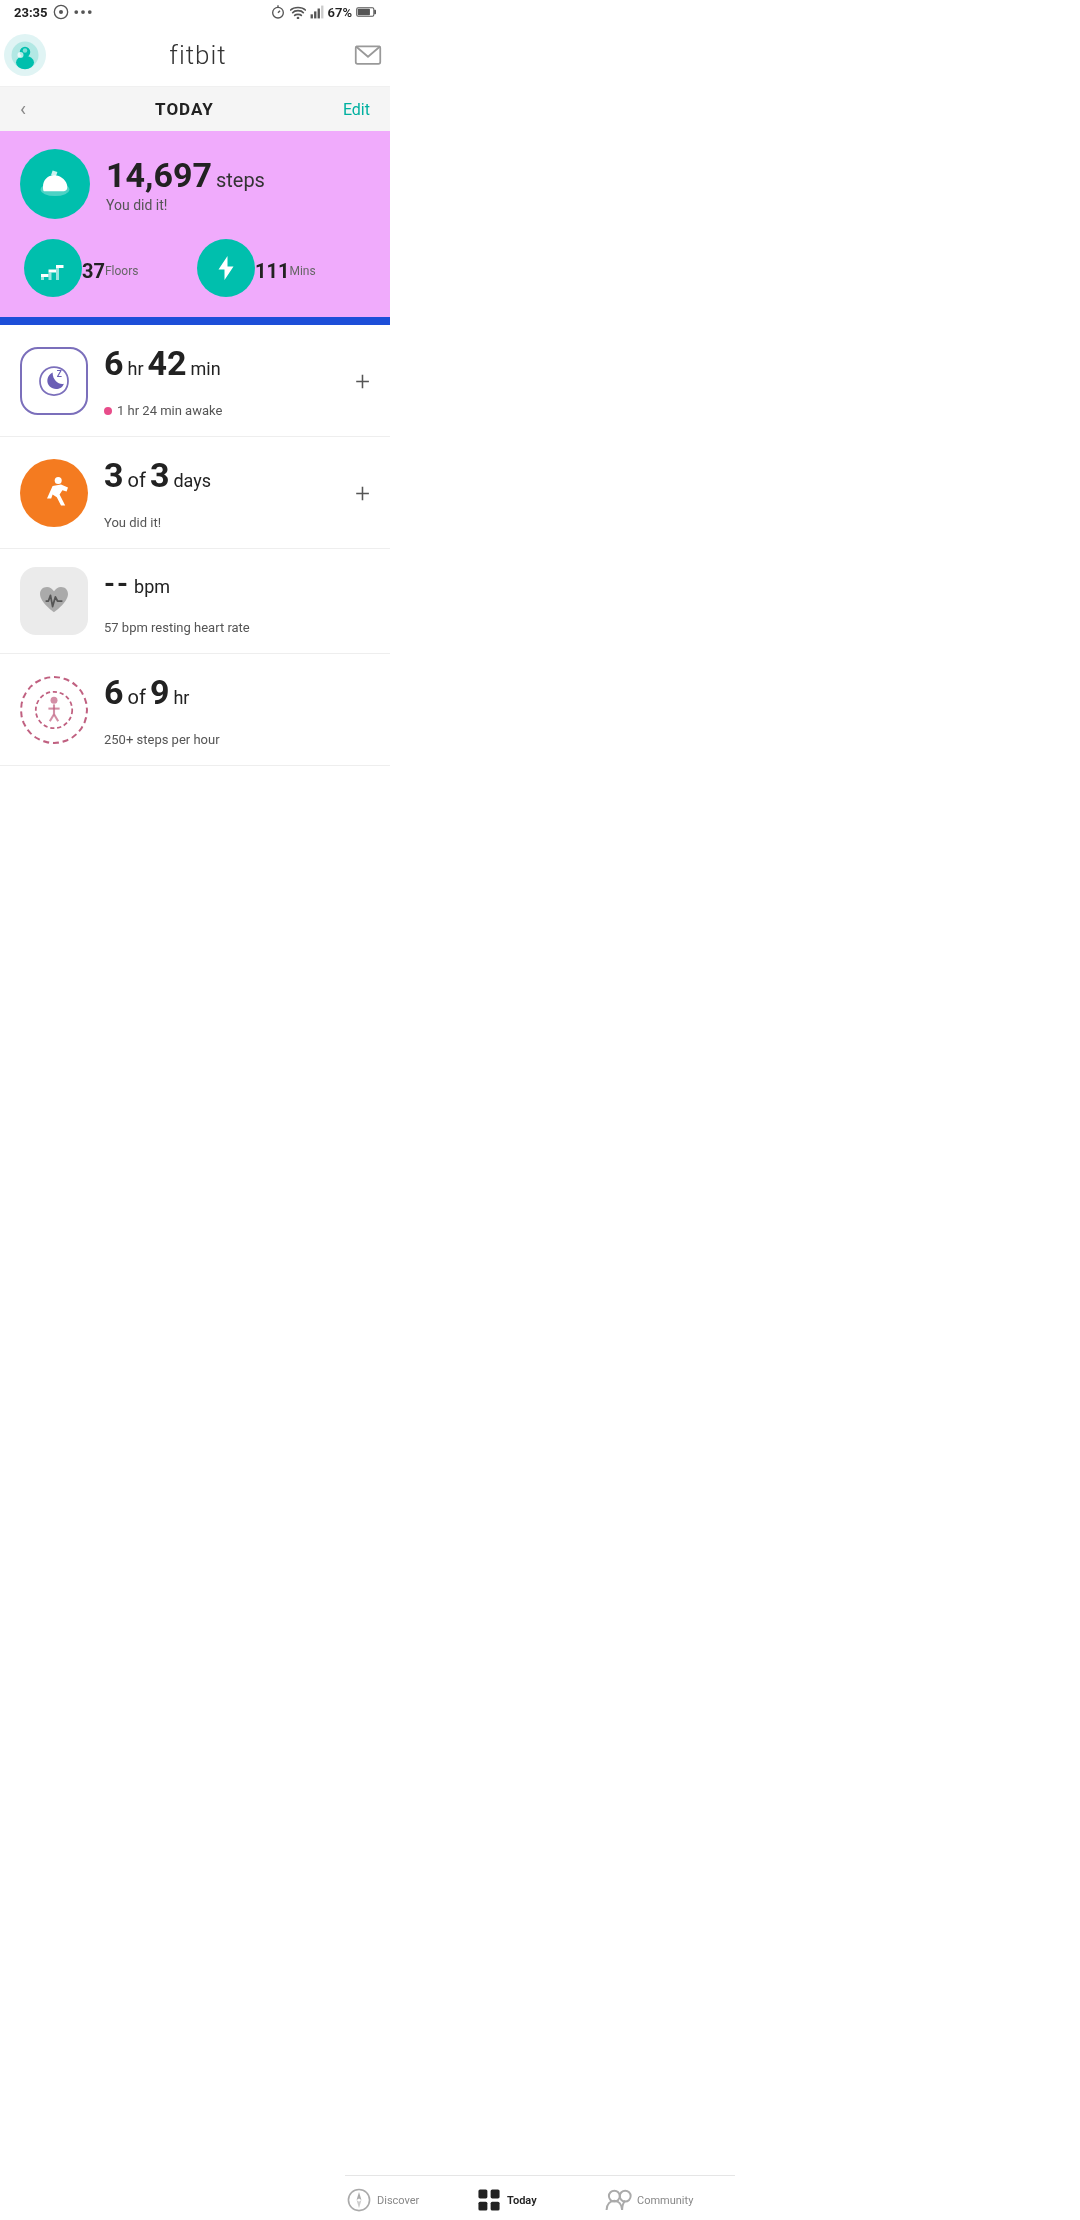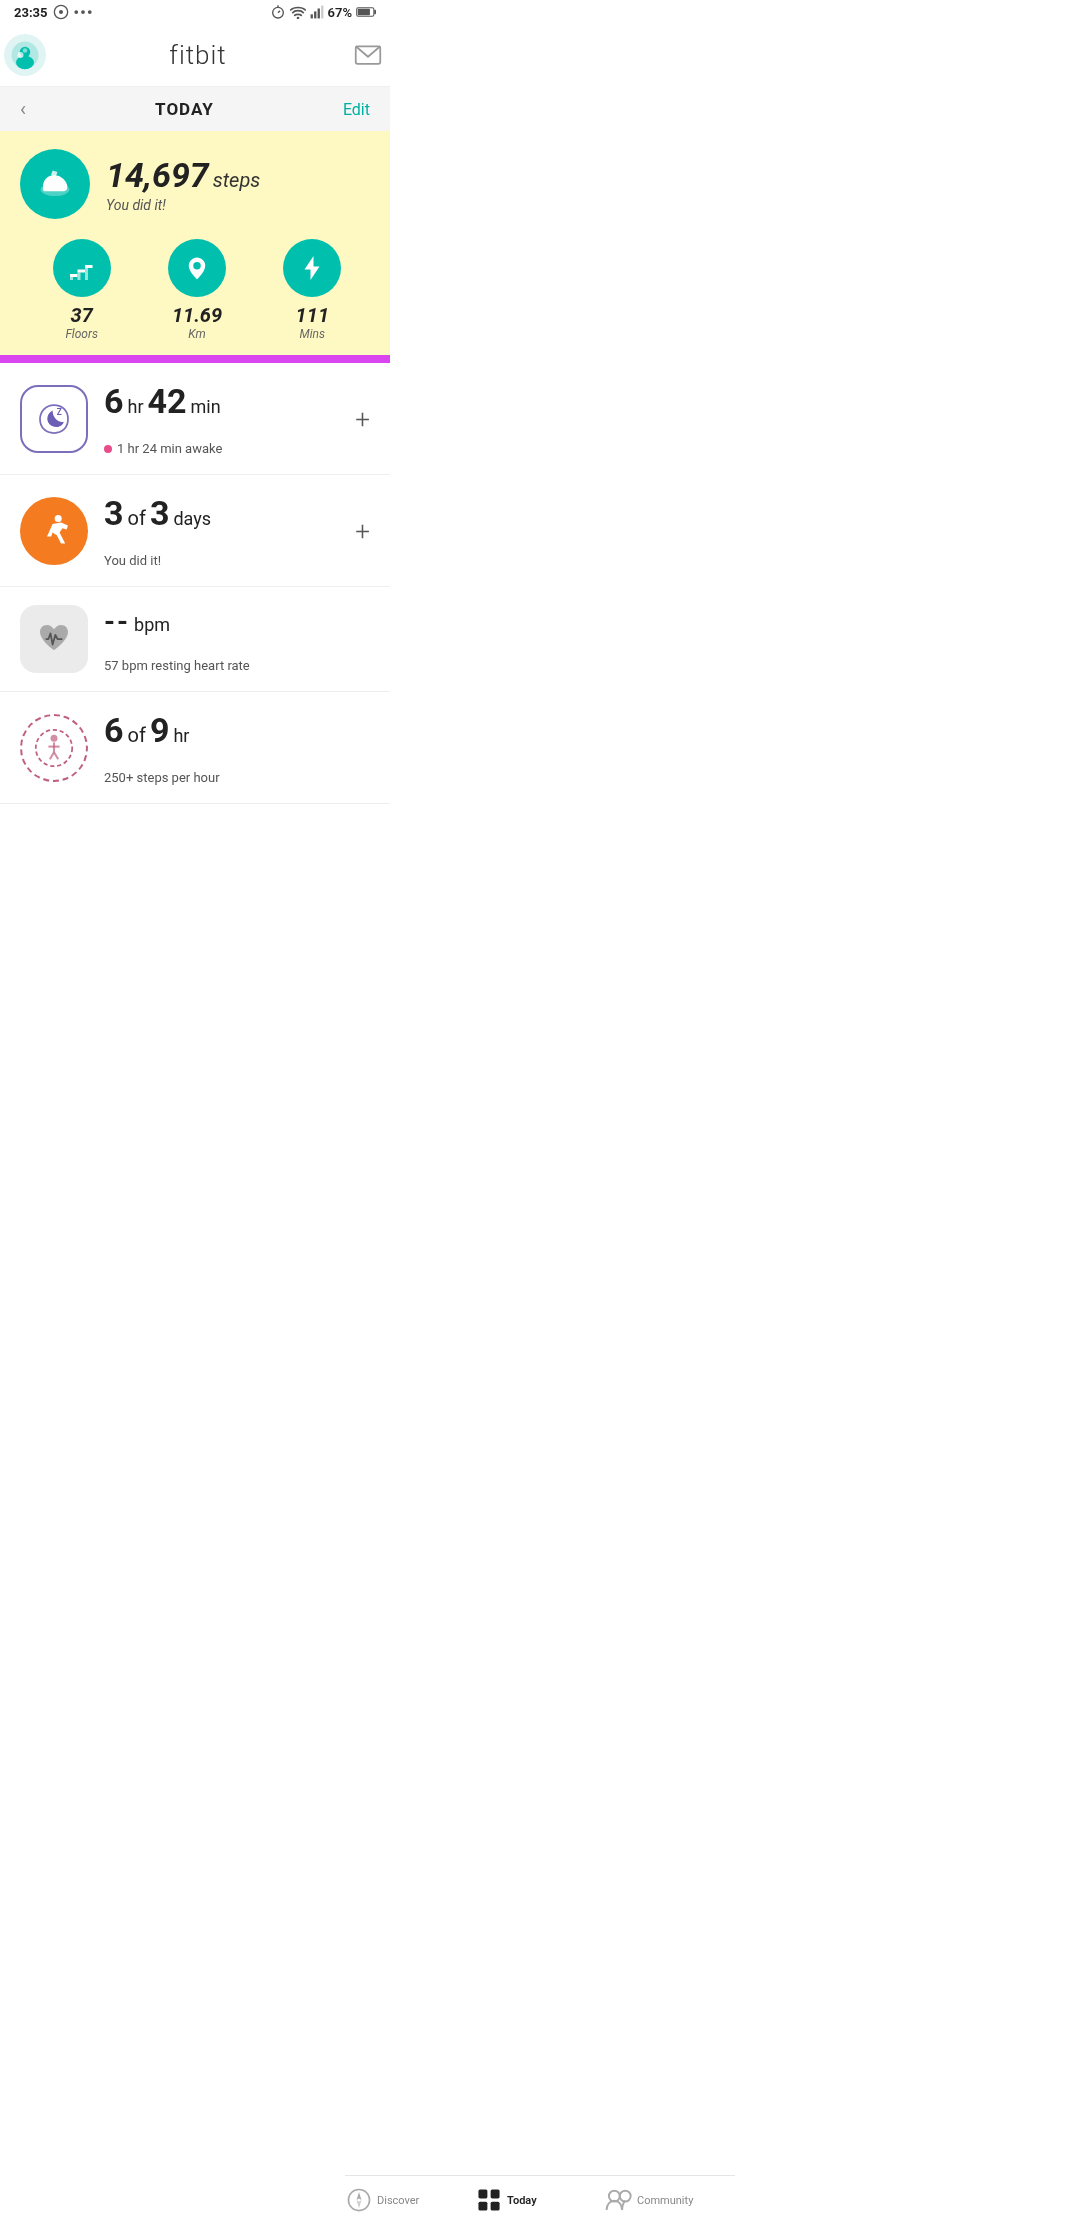--- a/index.html
+++ b/index.html
@@ -72,23 +72,22 @@
       font-weight: 400;
     }
     .nav-back {
       font-size: 20px;
       color: #888;
     }
 
     
     .section {
       padding: 18px 20px 14px 20px;
-      background: #fef9c3;
-      border-bottom: 8px solid #d946ef;
-      font-style: italic;
+      background: #f0abfc;
+      border-bottom: 8px solid #1d4ed8;
     }
 
     
     .steps-row {
       display: flex;
       align-items: center;
       gap: 16px;
       margin-bottom: 20px;
     }
     .steps-icon {
@@ -117,21 +116,21 @@
 
     
     .stats-row {
       display: flex;
       gap: 0;
       align-items: flex-start;
       padding-left: 4px;
     }
     .stat-item {
       display: flex;
-      flex-direction: column;
+      flex-direction: row;
       align-items: center;
       flex: 1;
     }
     .stat-icon {
       width: 58px; height: 58px;
       border-radius: 50%;
       background: #00bfad;
       display: flex; align-items: center; justify-content: center;
       margin-bottom: 6px;
     }
@@ -336,30 +335,20 @@
           <rect x="14" y="26" width="4" height="10" fill="white" opacity="0.6"></rect>
           <rect x="24" y="20" width="4" height="16" fill="white" opacity="0.6"></rect>
         </svg>
       </div>
       <span class="stat-value">37</span>
       <span class="stat-label">Floors</span>
     </div>
     <div class="stat-item">
       <div class="stat-icon">
         <svg width="30" height="30" viewBox="0 0 40 40">
-          <path d="M20 6 C14 6 9 11 9 17 C9 25 20 35 20 35 C20 35 31 25 31 17 C31 11 26 6 20 6Z" fill="white"></path>
-          <circle cx="20" cy="17" r="5" fill="#00bfad"></circle>
-        </svg>
-      </div>
-      <span class="stat-value">11.69</span>
-      <span class="stat-label">Km</span>
-    </div>
-    <div class="stat-item">
-      <div class="stat-icon">
-        <svg width="30" height="30" viewBox="0 0 40 40">
           <polygon points="22,4 10,22 18,22 18,36 30,18 22,18" fill="white"></polygon>
         </svg>
       </div>
       <span class="stat-value">111</span>
       <span class="stat-label">Mins</span>
     </div>
   </div>
 </div>
 
 <div class="metric-row">

